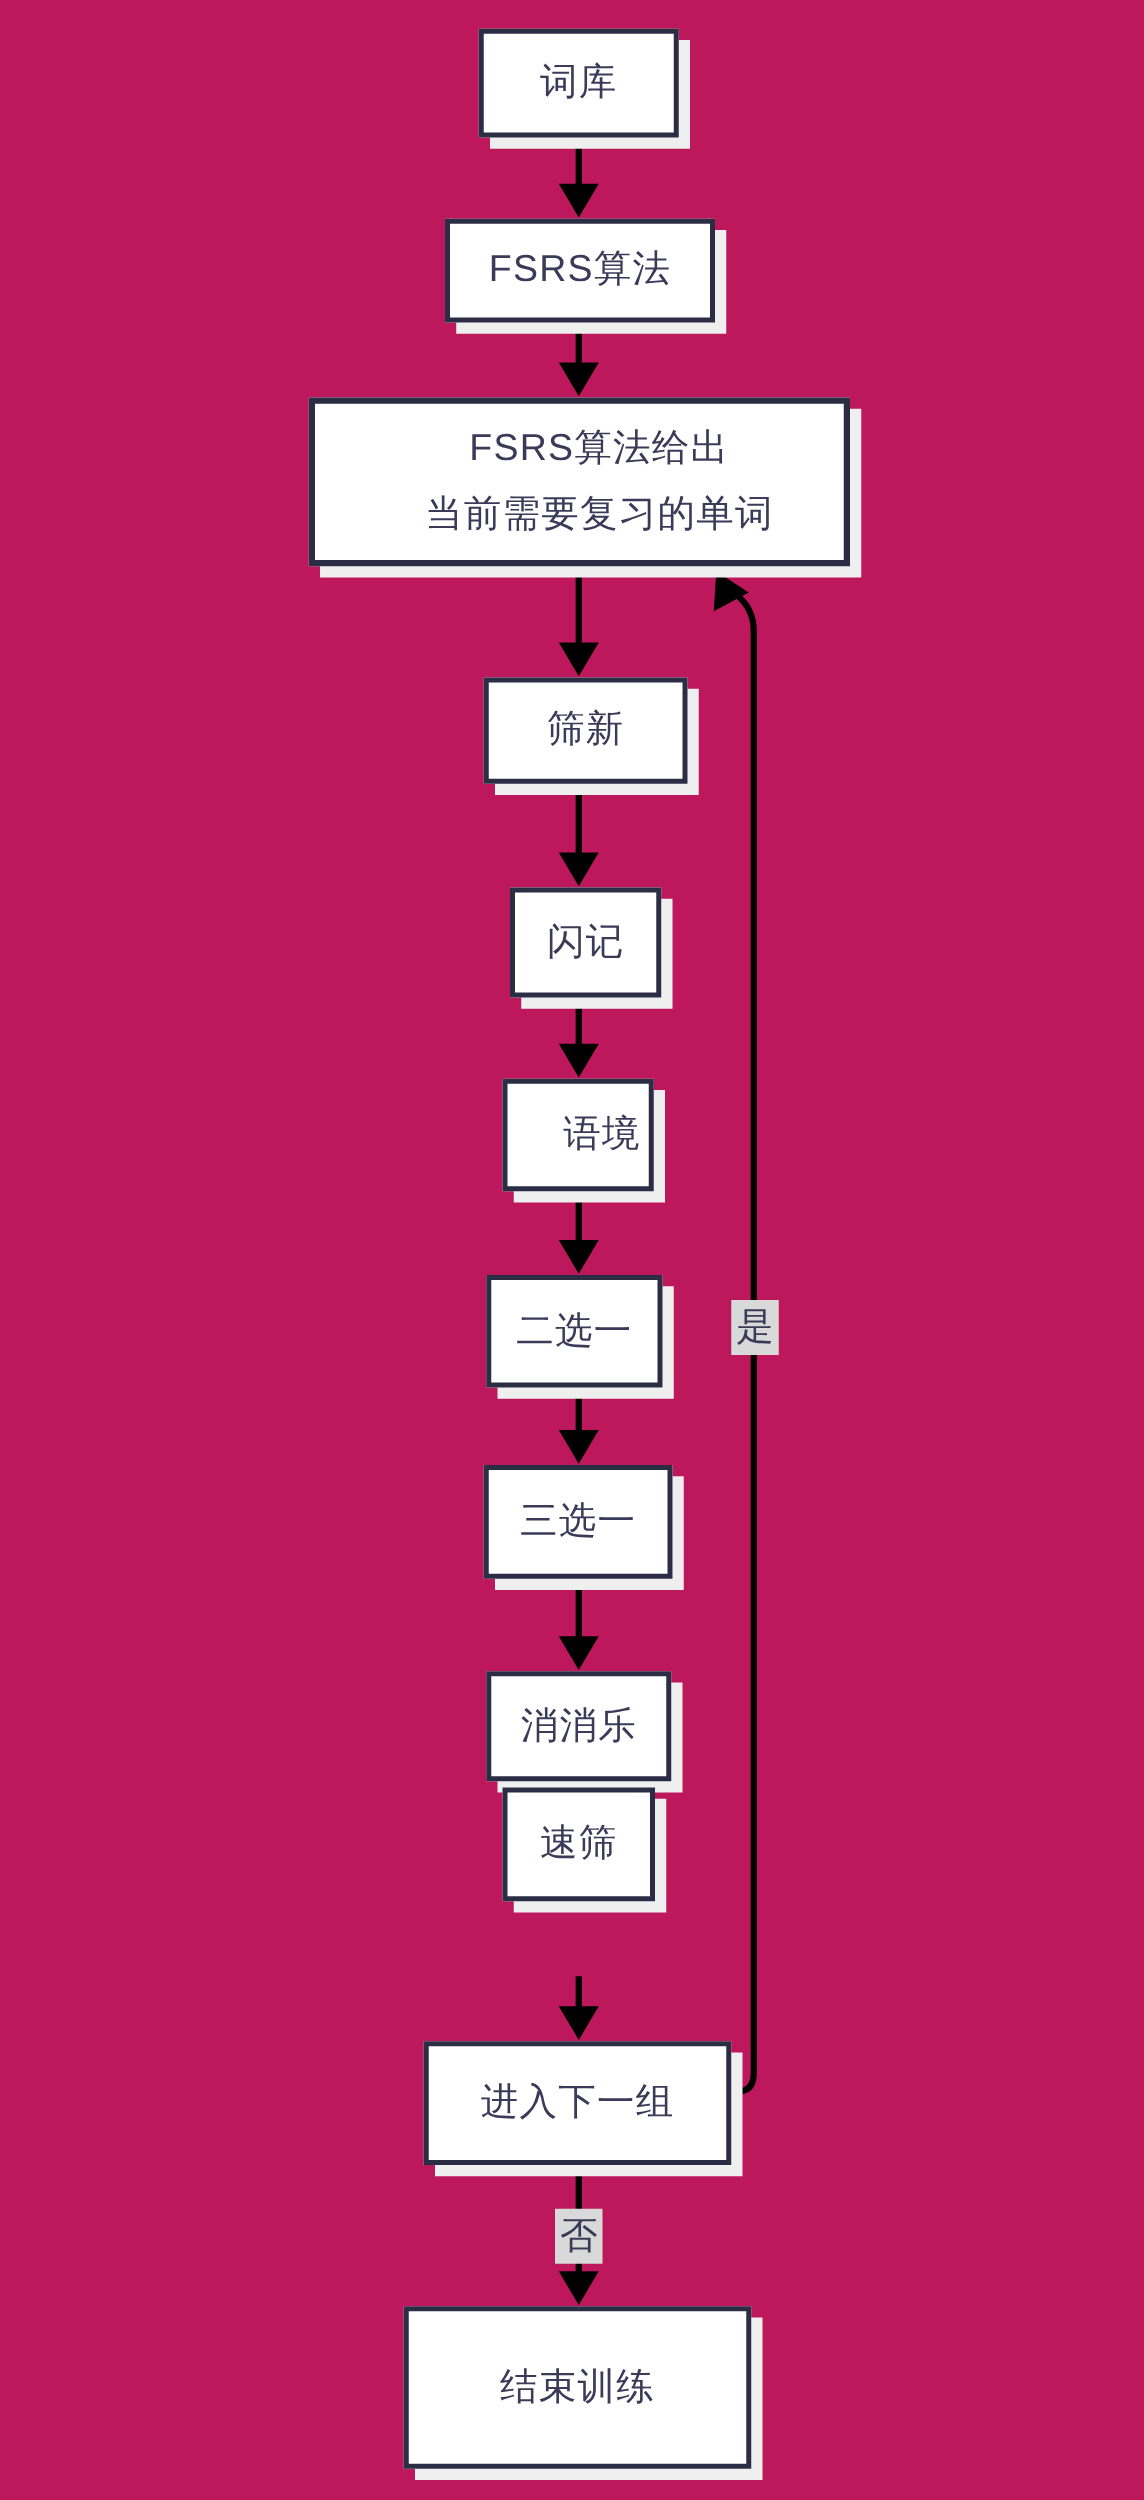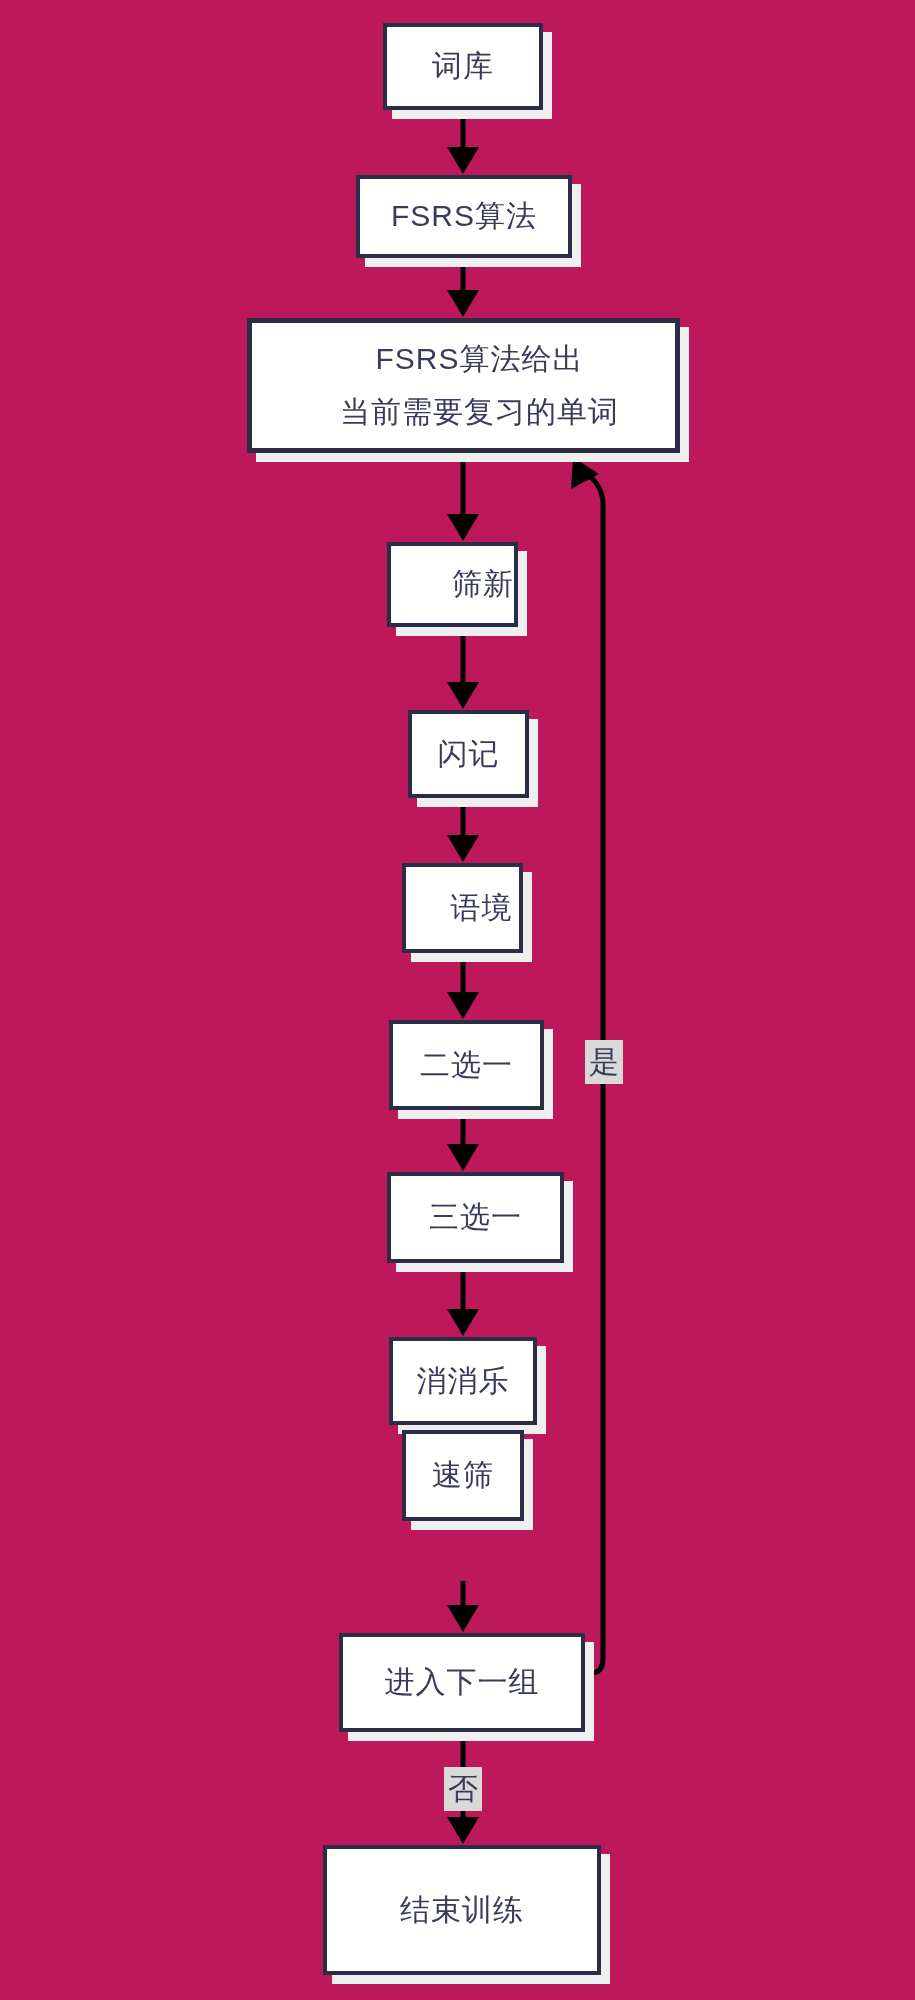--- a/index.html
+++ b/index.html
@@ -118,37 +118,37 @@
 
   <div class="node" style="left:356px;top:175px;width:216px;height:83px;">
     <span class="lbl">FSRS算法</span>
   </div>
 
   <div class="node big" style="left:247px;top:318px;width:433px;height:135px;padding-left:32px;">
     <span class="lbl">FSRS算法给出
 当前需要复习的单词</span>
   </div>
 
-  <div class="node" style="left:387px;top:542px;width:131px;height:85px;justify-content:flex-end;">
+  <div class="node" style="left:387px;top:542px;width:163px;height:85px;">
     <span class="lbl">筛新</span>
   </div>
 
   <div class="node" style="left:408px;top:710px;width:121px;height:88px;">
     <span class="lbl">闪记</span>
   </div>
 
   <div class="node" style="left:402px;top:863px;width:121px;height:90px;padding-left:38px;">
     <span class="lbl">语境</span>
   </div>
 
-  <div class="node" style="left:389px;top:1020px;width:155px;height:90px;">
+  <div class="node" style="left:389px;top:1020px;width:141px;height:90px;">
     <span class="lbl">二选一</span>
   </div>
 
-  <div class="node" style="left:387px;top:1172px;width:177px;height:91px;">
+  <div class="node" style="left:387px;top:1172px;width:151px;height:91px;">
     <span class="lbl">三选一</span>
   </div>
 
   <div class="node" style="left:389px;top:1337px;width:148px;height:88px;">
     <span class="lbl">消消乐</span>
   </div>
 
   <div class="node" style="left:402px;top:1430px;width:122px;height:91px;">
     <span class="lbl">速筛</span>
   </div>

